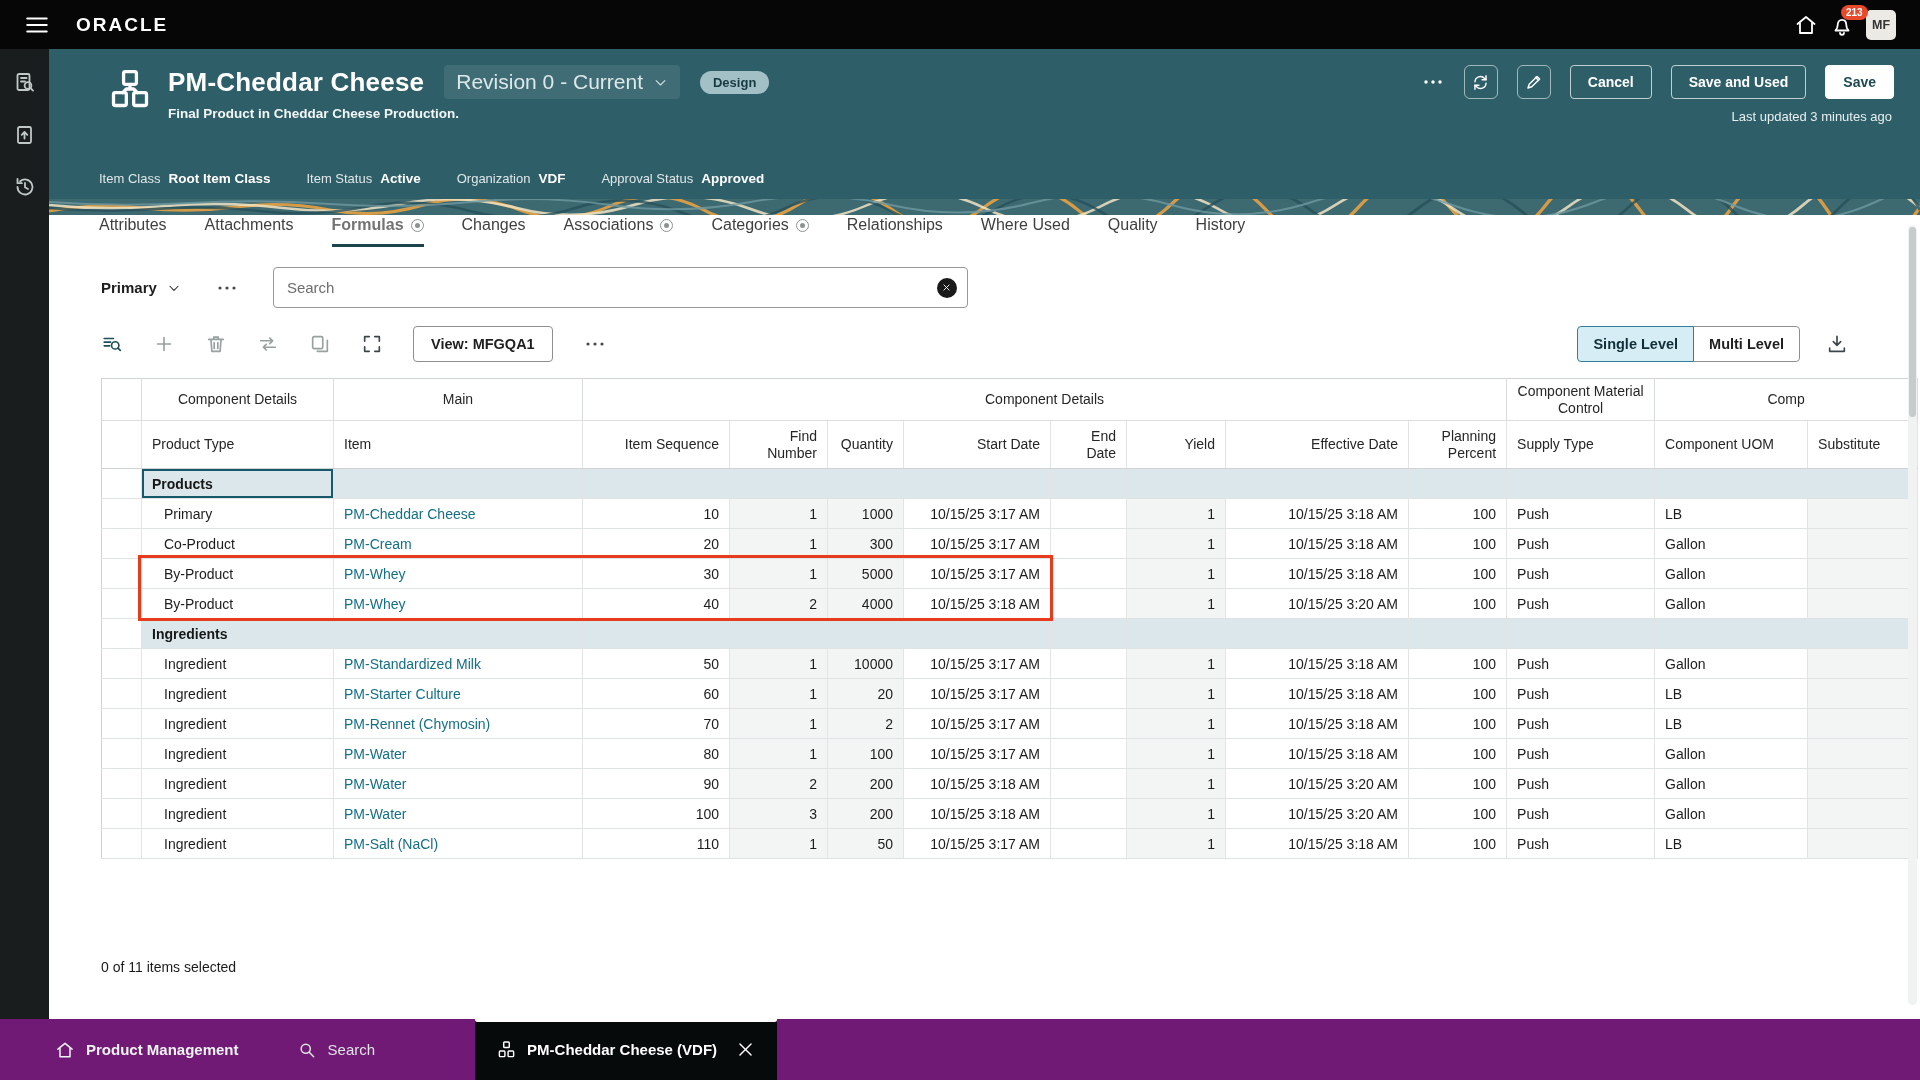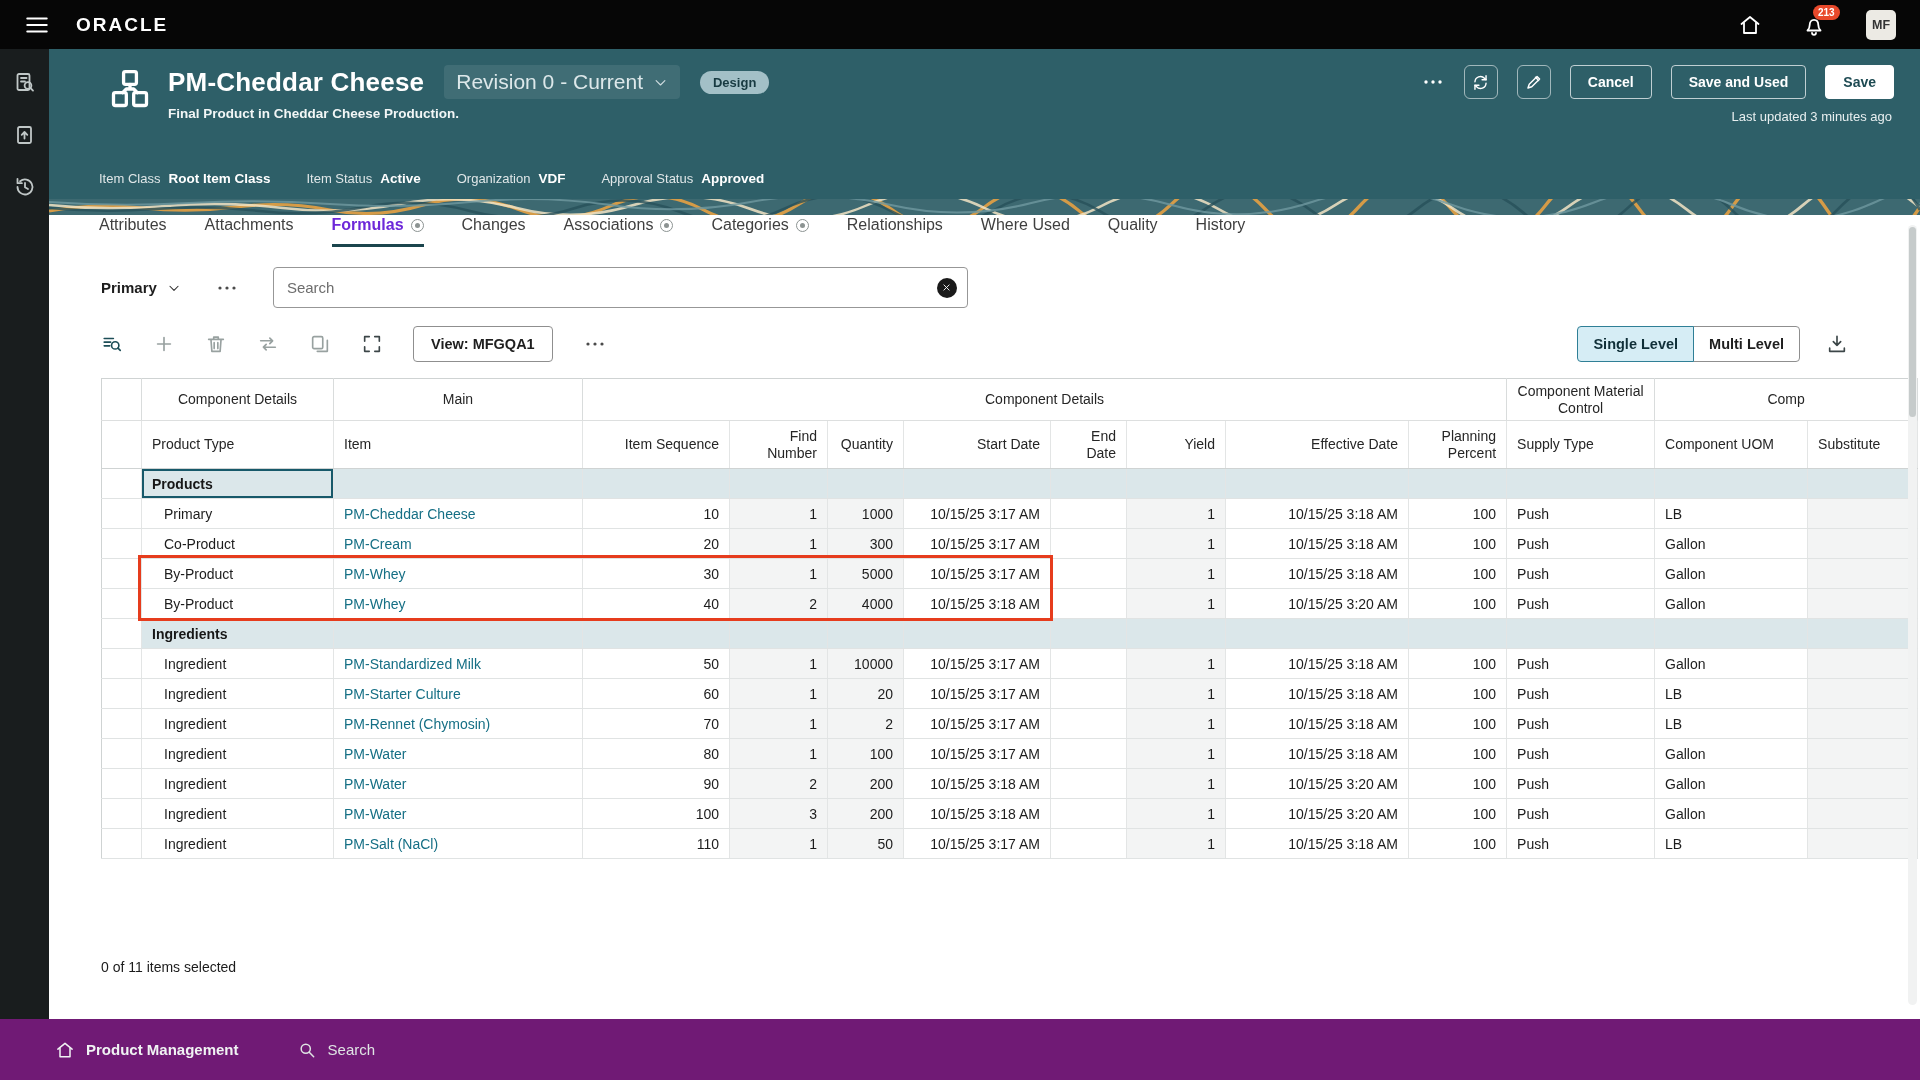--- a/index.html
+++ b/index.html
@@ -8,21 +8,21 @@
     width:1920px; height:1080px; overflow:hidden; position:relative;
     background:#fff; font-family:"Liberation Sans", sans-serif; color:#1c1c1c;
   }
   svg { display:block; }
   .ic { stroke:currentColor; fill:none; stroke-width:1.8; stroke-linecap:round; stroke-linejoin:round; }
 
   
   .topbar { height:49px; background:#060606; display:flex; align-items:center; padding:0 24px; color:#fff; }
   .hamburger { width:26px; height:26px; color:#fff; cursor:pointer; }
   .brand { font-size:19px; font-weight:700; letter-spacing:2px; margin-left:26px; }
-  .topbar-right { margin-left:auto; display:flex; align-items:center; gap:40px; }
+  .topbar-right { margin-left:auto; display:flex; align-items:center; gap:12px; }
   .tb-icon { width:24px; height:24px; color:#fff; position:relative; }
   .bell-wrap { position:relative; width:24px; height:24px; color:#fff; }
   .notif-badge { position:absolute; top:-8px; left:11px; background:#e8492b; color:#fff;
     border-radius:9px; padding:1px 5px; font-size:10px; font-weight:700; line-height:1.3; }
   .avatar { width:30px; height:30px; border-radius:5px; background:#eceae4; color:#333;
     font-weight:700; font-size:12.5px; display:flex; align-items:center; justify-content:center; }
 
   
   .shell { display:flex; height:970px; }
   .rail { width:49px; background:#191d1e; display:flex; flex-direction:column; align-items:center; padding-top:22px; gap:28px; }
@@ -59,21 +59,21 @@
   
   .wave { height:16px; overflow:hidden; background:#3d6971; }
   .wave svg { width:100%; height:16px; }
 
   
   .content { flex:1; background:#fff; position:relative; overflow:hidden; padding-top:1px; }
 
   .tab-bar { display:flex; gap:38px; padding-left:50px; align-items:flex-end; }
   .tab { display:flex; align-items:center; gap:7px; font-size:16px; color:#3f3f3f;
     padding-bottom:10px; border-bottom:3px solid transparent; cursor:pointer; white-space:nowrap; }
-  .tab.selected { color:#6d28d9; font-weight:700; border-bottom-color:#1b454d; }
+  .tab.selected { color:#737373; font-weight:700; border-bottom-color:#1b454d; }
   .circ { width:13px; height:13px; border:1.5px solid #8c9392; border-radius:50%; position:relative; display:inline-block; }
   .circ::after { content:''; position:absolute; inset:3px; background:#8c9392; border-radius:50%; }
 
   .filter-row { display:flex; align-items:center; margin:20px 0 0 52px; gap:34px; }
   .view-select { display:flex; align-items:center; gap:10px; font-size:15px; font-weight:700; color:#1d1d1d; cursor:pointer; }
   .view-select .chev { width:14px; height:14px; color:#2b2b2b; }
   .row-dots { width:24px; height:24px; color:#4a4a4a; cursor:pointer; }
   .search-wrap { position:relative; width:695px; }
   .search-input { width:100%; height:41px; border:1px solid #979797; border-radius:4px;
     padding:0 42px 0 13px; font-size:15px; color:#222; font-family:"Liberation Sans", sans-serif; outline:none; }
@@ -673,13 +673,24 @@
       </svg>
     <span>Product Management</span>
   </div>
   <div class="tb-item tb-search">
     <svg viewBox="0 0 24 24" class="ic">
         <circle cx="10.5" cy="10.5" r="5.5"></circle>
         <path d="M14.7 14.7 20 20"></path>
       </svg>
     <span>Search</span>
   </div>
+  <div class="task-tab">
+    <svg viewBox="0 0 24 24" class="ic" stroke-width="1.5">
+        <rect x="8.5" y="2.5" width="7" height="7" rx="1"></rect>
+        <rect x="3" y="14" width="7" height="7" rx="1"></rect>
+        <rect x="14" y="14" width="7" height="7" rx="1"></rect>
+      </svg>
+    <span>PM-Cheddar Cheese (VDF)</span>
+    <svg class="tab-close ic" viewBox="0 0 24 24" stroke-width="2.2">
+        <path d="M5 5l14 14M19 5 5 19"></path>
+      </svg>
+  </div>
 </div>
 
 </body></html>

